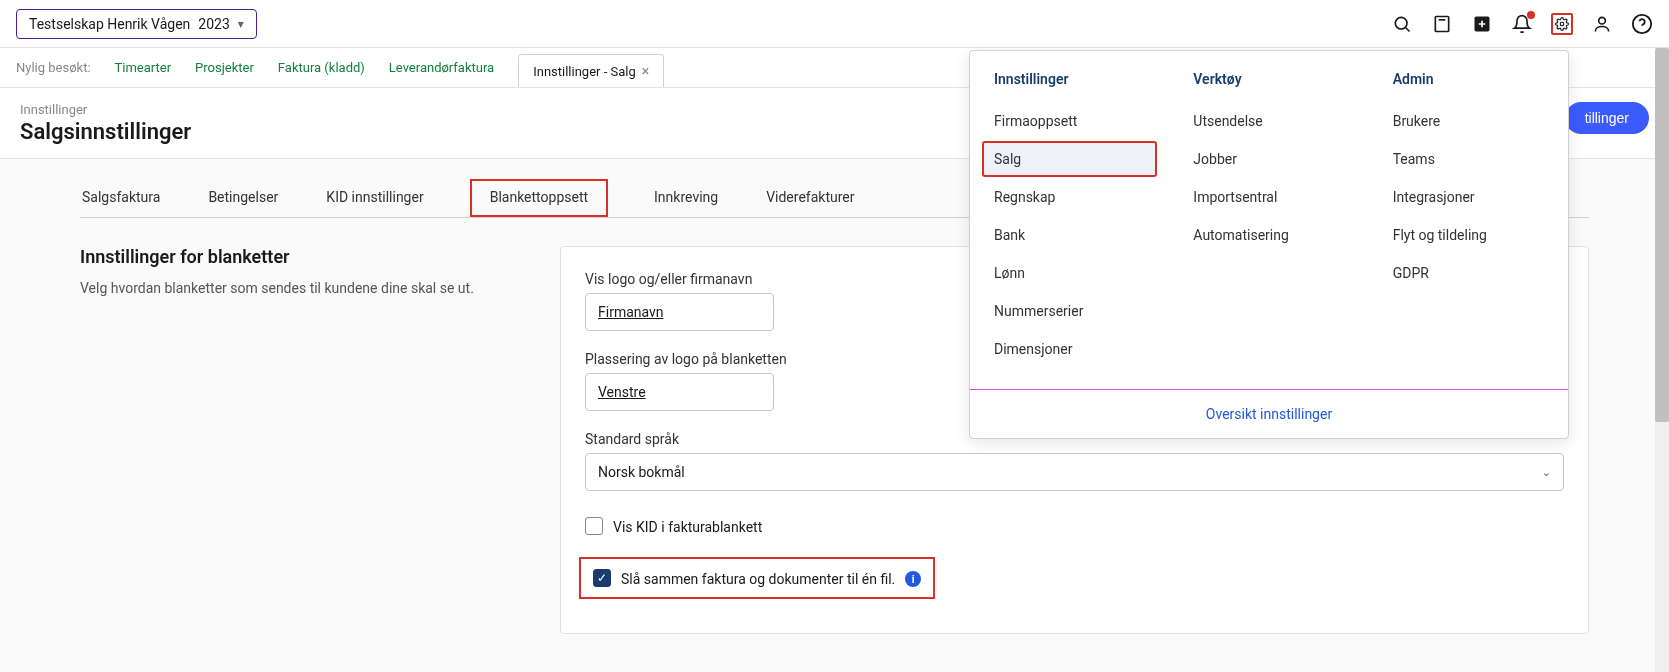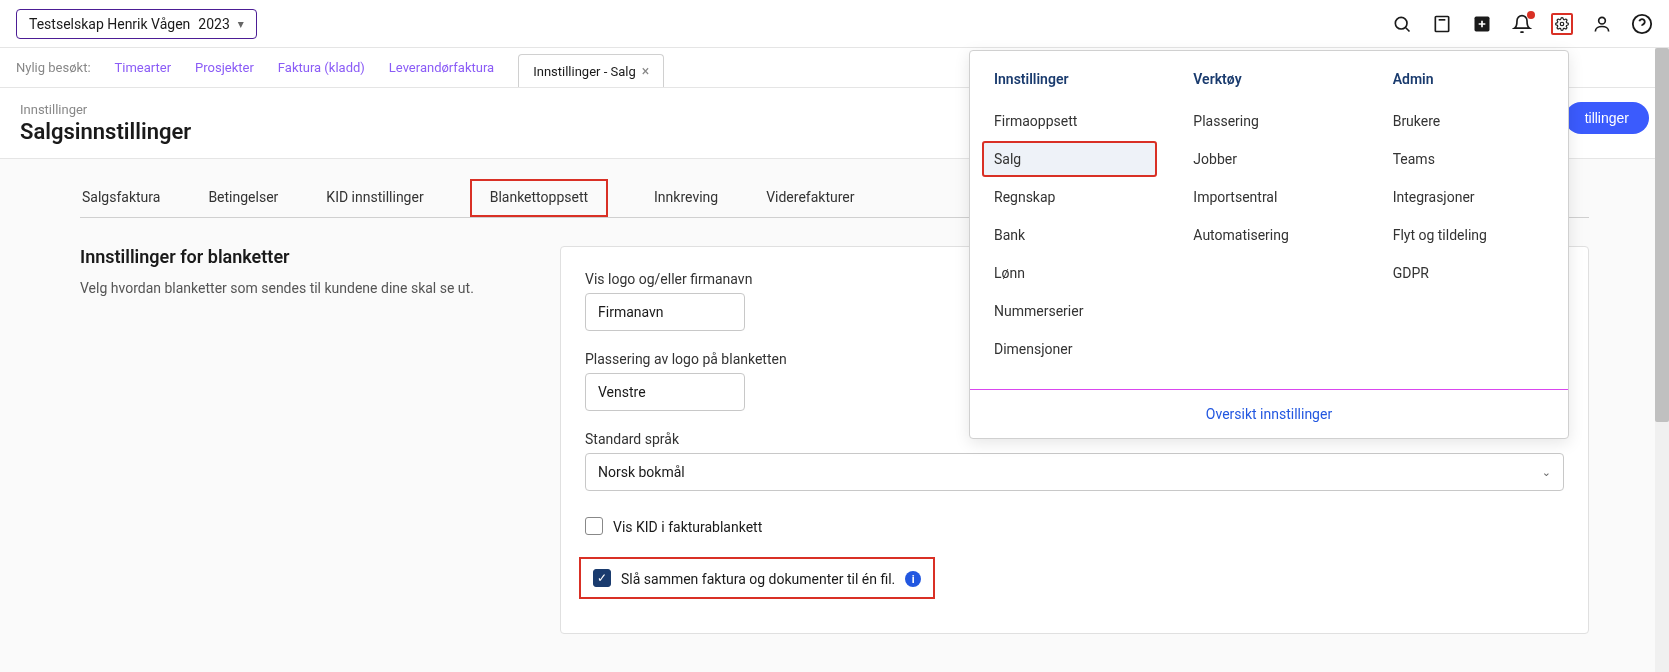--- a/index.html
+++ b/index.html
@@ -8,21 +8,21 @@
 .topbar { display: flex; align-items: center; justify-content: space-between; padding: 8px 16px; border-bottom: 1px solid #e5e5e5; height: 48px; }
 .company-select { display: flex; align-items: center; gap: 8px; border: 1px solid #4c1d95; border-radius: 4px; padding: 6px 12px; cursor: pointer; }
 .company-select .chev { font-size: 12px; color: #666; }
 .topbar-icons { display: flex; align-items: center; gap: 18px; }
 .topbar-icons .icon { width: 22px; height: 22px; display: flex; align-items: center; justify-content: center; cursor: pointer; color: #1a1a1a; position: relative; }
 .gear-highlight { border: 2px solid #d93025; border-radius: 2px; padding: 2px; }
 .notif-dot { position: absolute; top: -2px; right: -2px; width: 8px; height: 8px; background: #d93025; border-radius: 50%; }
 
 .recent-bar { display: flex; align-items: center; gap: 24px; padding: 0 16px; height: 40px; border-bottom: 1px solid #e5e5e5; }
 .recent-label { color: #888; font-size: 13px; }
-.recent-link { color: #8b5cf6; font-size: 13px; cursor: pointer; }
+.recent-link { color: #15803d; font-size: 13px; cursor: pointer; }
 .recent-tab { border: 1px solid #d0d0d0; border-bottom: none; border-radius: 4px 4px 0 0; padding: 8px 14px; display: flex; align-items: center; gap: 6px; font-size: 13px; background: #fff; margin-top: 6px; }
 .recent-tab .close { color: #888; cursor: pointer; font-size: 14px; }
 
 .page-header { display: flex; align-items: flex-start; justify-content: space-between; padding: 14px 20px; border-bottom: 1px solid #e5e5e5; position: relative; }
 .page-header .crumb { color: #888; font-size: 13px; margin-bottom: 2px; }
 .page-header h1 { font-size: 22px; font-weight: 600; }
 .btn-primary { background: #3b5bfd; color: #fff; border: none; border-radius: 18px; padding: 8px 20px; font-size: 14px; cursor: pointer; }
 
 .content { padding: 20px 80px; background: #fafafa; min-height: 560px; position: relative; }
 .tabs { display: flex; gap: 44px; border-bottom: 1px solid #d0d0d0; margin-bottom: 28px; }
@@ -31,21 +31,21 @@
 
 .two-col { display: flex; gap: 60px; align-items: flex-start; }
 .left-col { width: 420px; }
 .left-col h2 { font-size: 18px; font-weight: 600; margin-bottom: 12px; }
 .left-col p { color: #555; font-size: 14px; line-height: 1.4; }
 
 .form-panel { flex: 1; background: #fff; border: 1px solid #e0e0e0; border-radius: 4px; padding: 24px; }
 .form-group { margin-bottom: 20px; }
 .form-group label { display: block; font-size: 14px; color: #333; margin-bottom: 6px; }
 .form-group .select { display: flex; align-items: center; justify-content: space-between; border: 1px solid #c8c8c8; border-radius: 4px; padding: 10px 12px; font-size: 14px; cursor: pointer; background: #fff; }
-.form-group .select.short { width: 160px; }
+.form-group .select.short { width: 189px; text-decoration: underline; }
 .chev-down { font-size: 11px; color: #666; }
 
 .checkrow { display: flex; align-items: flex-end; gap: 10px; margin-bottom: 16px; padding: 6px 0; }
 .checkrow.boxed { border: 2px solid #d93025; padding: 10px 12px; margin: 10px -6px; width: fit-content; }
 .checkbox { width: 18px; height: 18px; border: 1.5px solid #888; border-radius: 3px; display: flex; align-items: center; justify-content: center; cursor: pointer; flex-shrink: 0; }
 .checkbox.checked { background: #1a3b6e; border-color: #1a3b6e; color: #fff; font-size: 12px; }
 .info-icon { width: 16px; height: 16px; border-radius: 50%; background: #2257e0; color: #fff; display: inline-flex; align-items: center; justify-content: center; font-size: 11px; font-weight: bold; cursor: pointer; }
 
 .mega-menu { position: absolute; top: 50px; right: 100px; width: 600px; background: #fff; border: 1px solid #d0d0d0; border-radius: 4px; box-shadow: 0 4px 16px rgba(0,0,0,0.1); z-index: 100; }
 .mega-cols { display: flex; padding: 20px 0; }
@@ -194,21 +194,21 @@
       <div class="mega-item">Firmaoppsett</div>
       <div class="mega-item selected">Salg</div>
       <div class="mega-item">Regnskap</div>
       <div class="mega-item">Bank</div>
       <div class="mega-item">Lønn</div>
       <div class="mega-item">Nummerserier</div>
       <div class="mega-item">Dimensjoner</div>
     </div>
     <div class="mega-col">
       <h3>Verktøy</h3>
-      <div class="mega-item">Plassering</div>
+      <div class="mega-item">Utsendelse</div>
       <div class="mega-item">Jobber</div>
       <div class="mega-item">Importsentral</div>
       <div class="mega-item">Automatisering</div>
     </div>
     <div class="mega-col">
       <h3>Admin</h3>
       <div class="mega-item">Brukere</div>
       <div class="mega-item">Teams</div>
       <div class="mega-item">Integrasjoner</div>
       <div class="mega-item">Flyt og tildeling</div>

